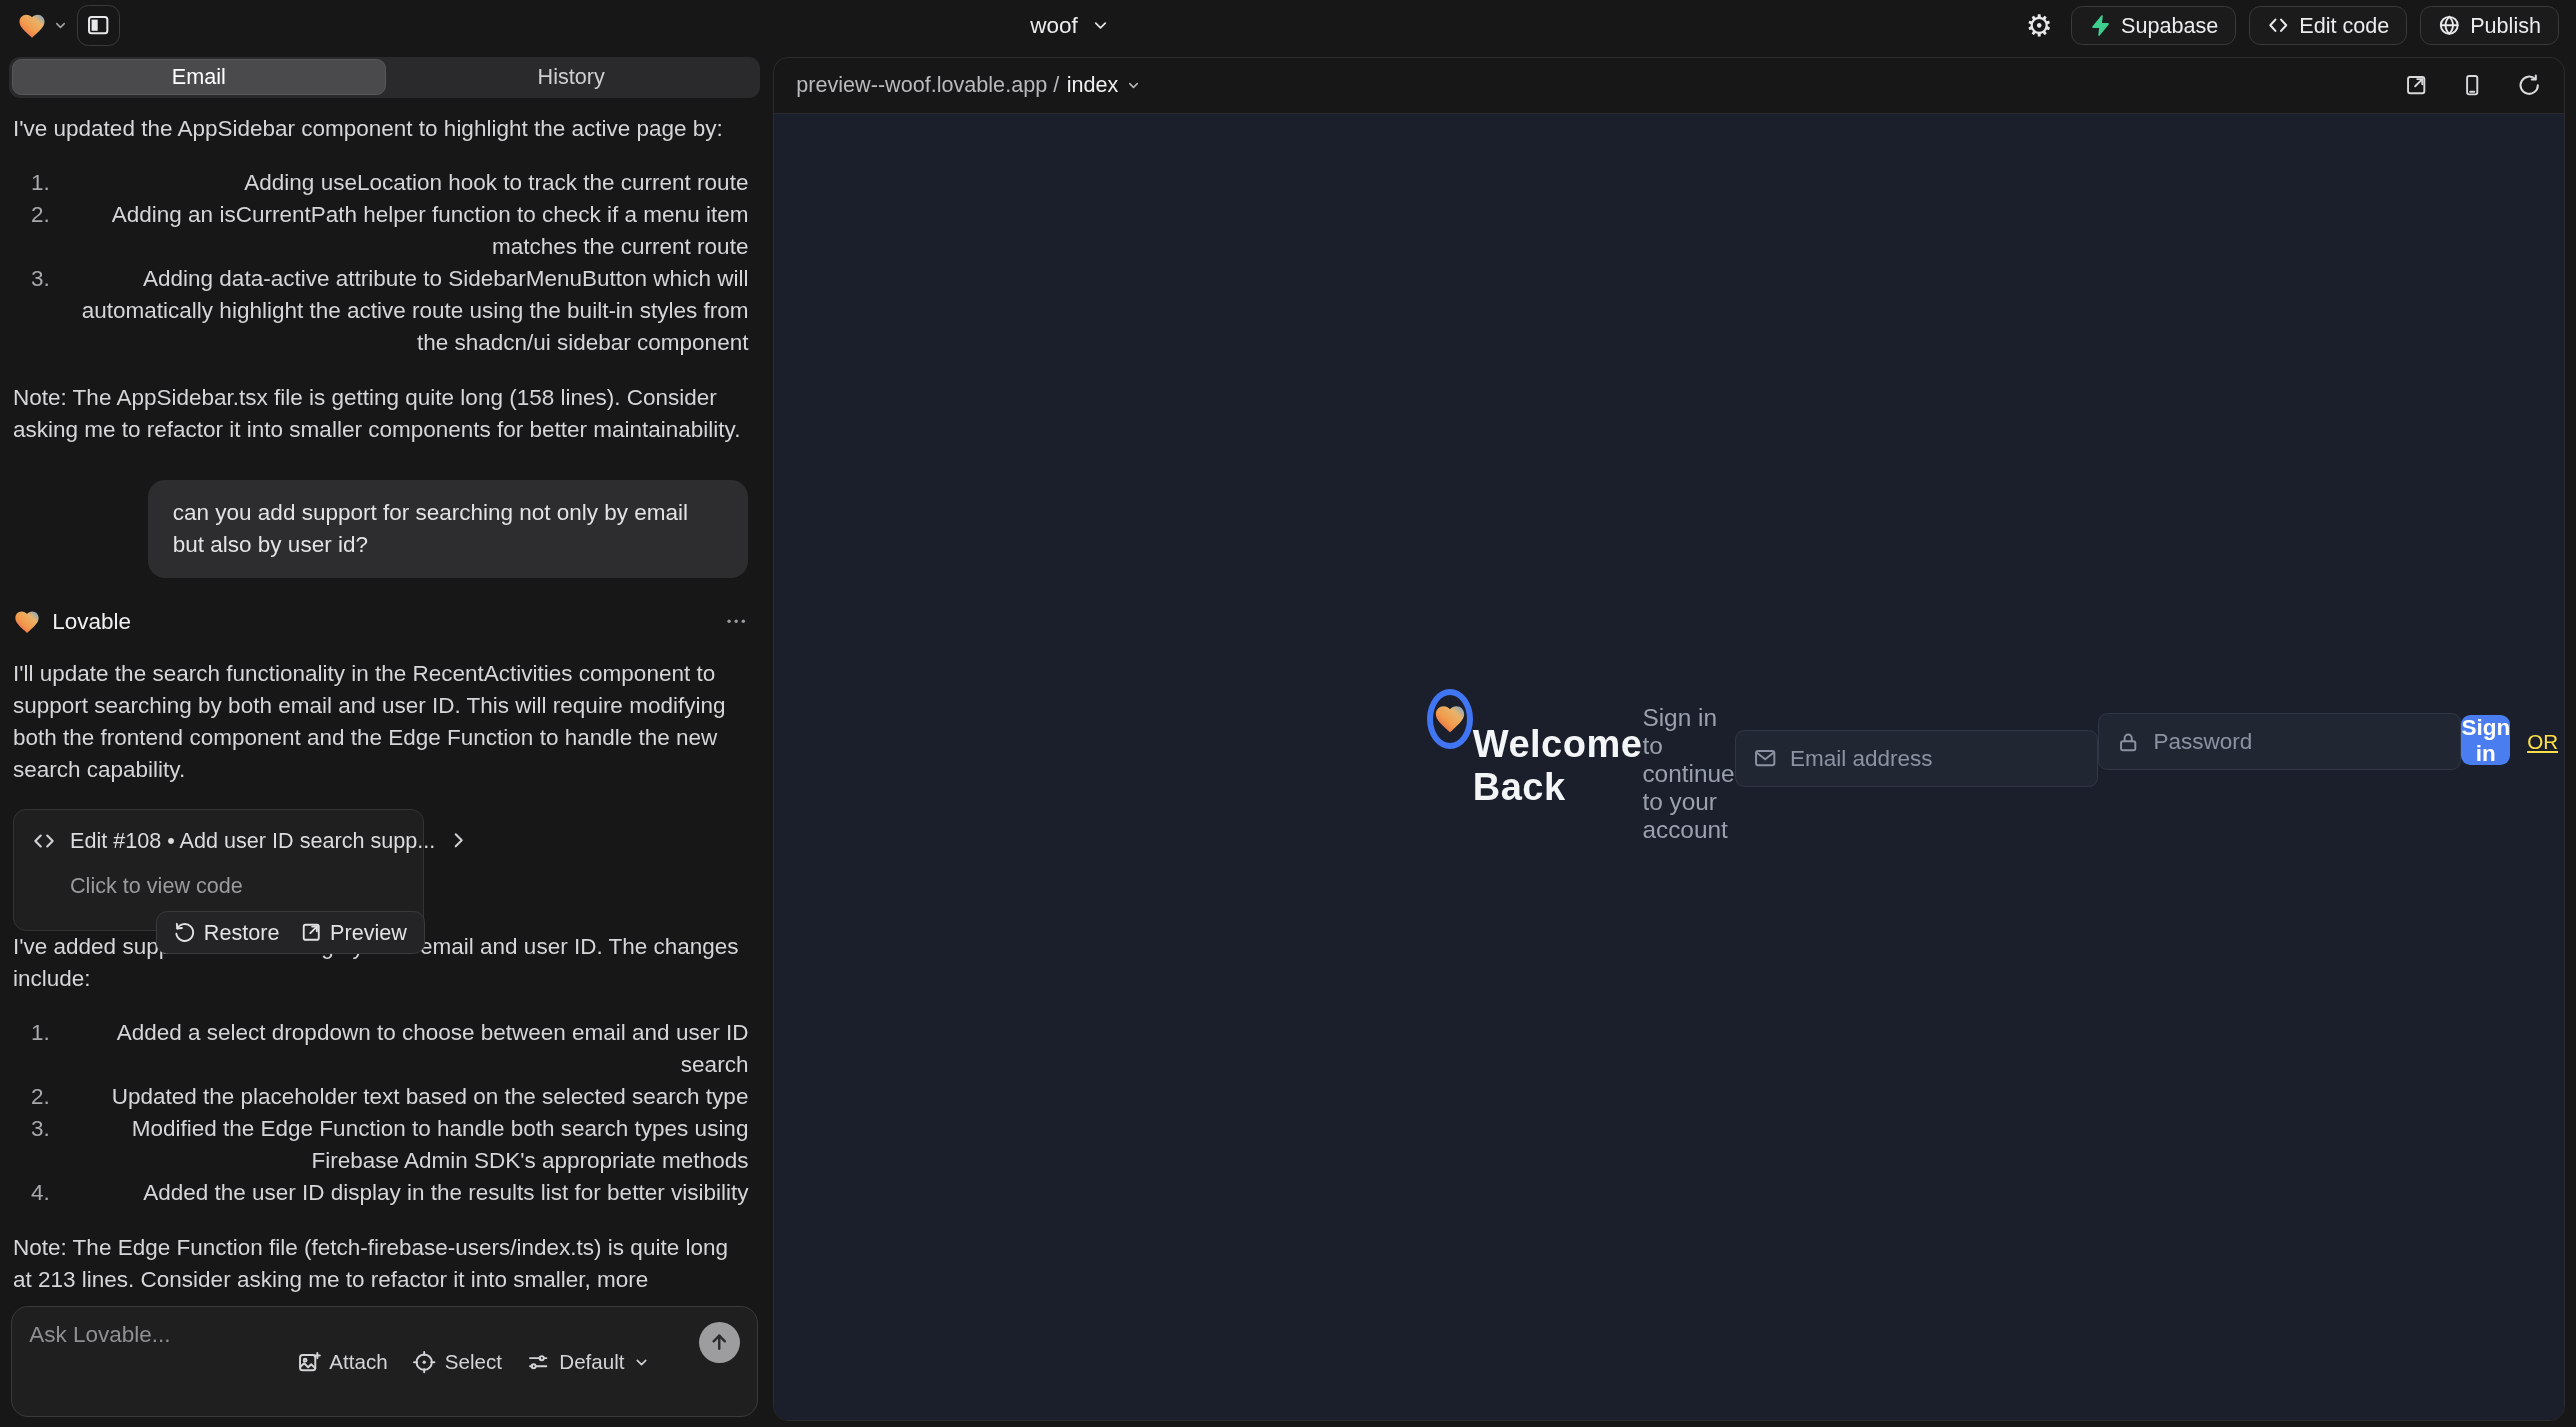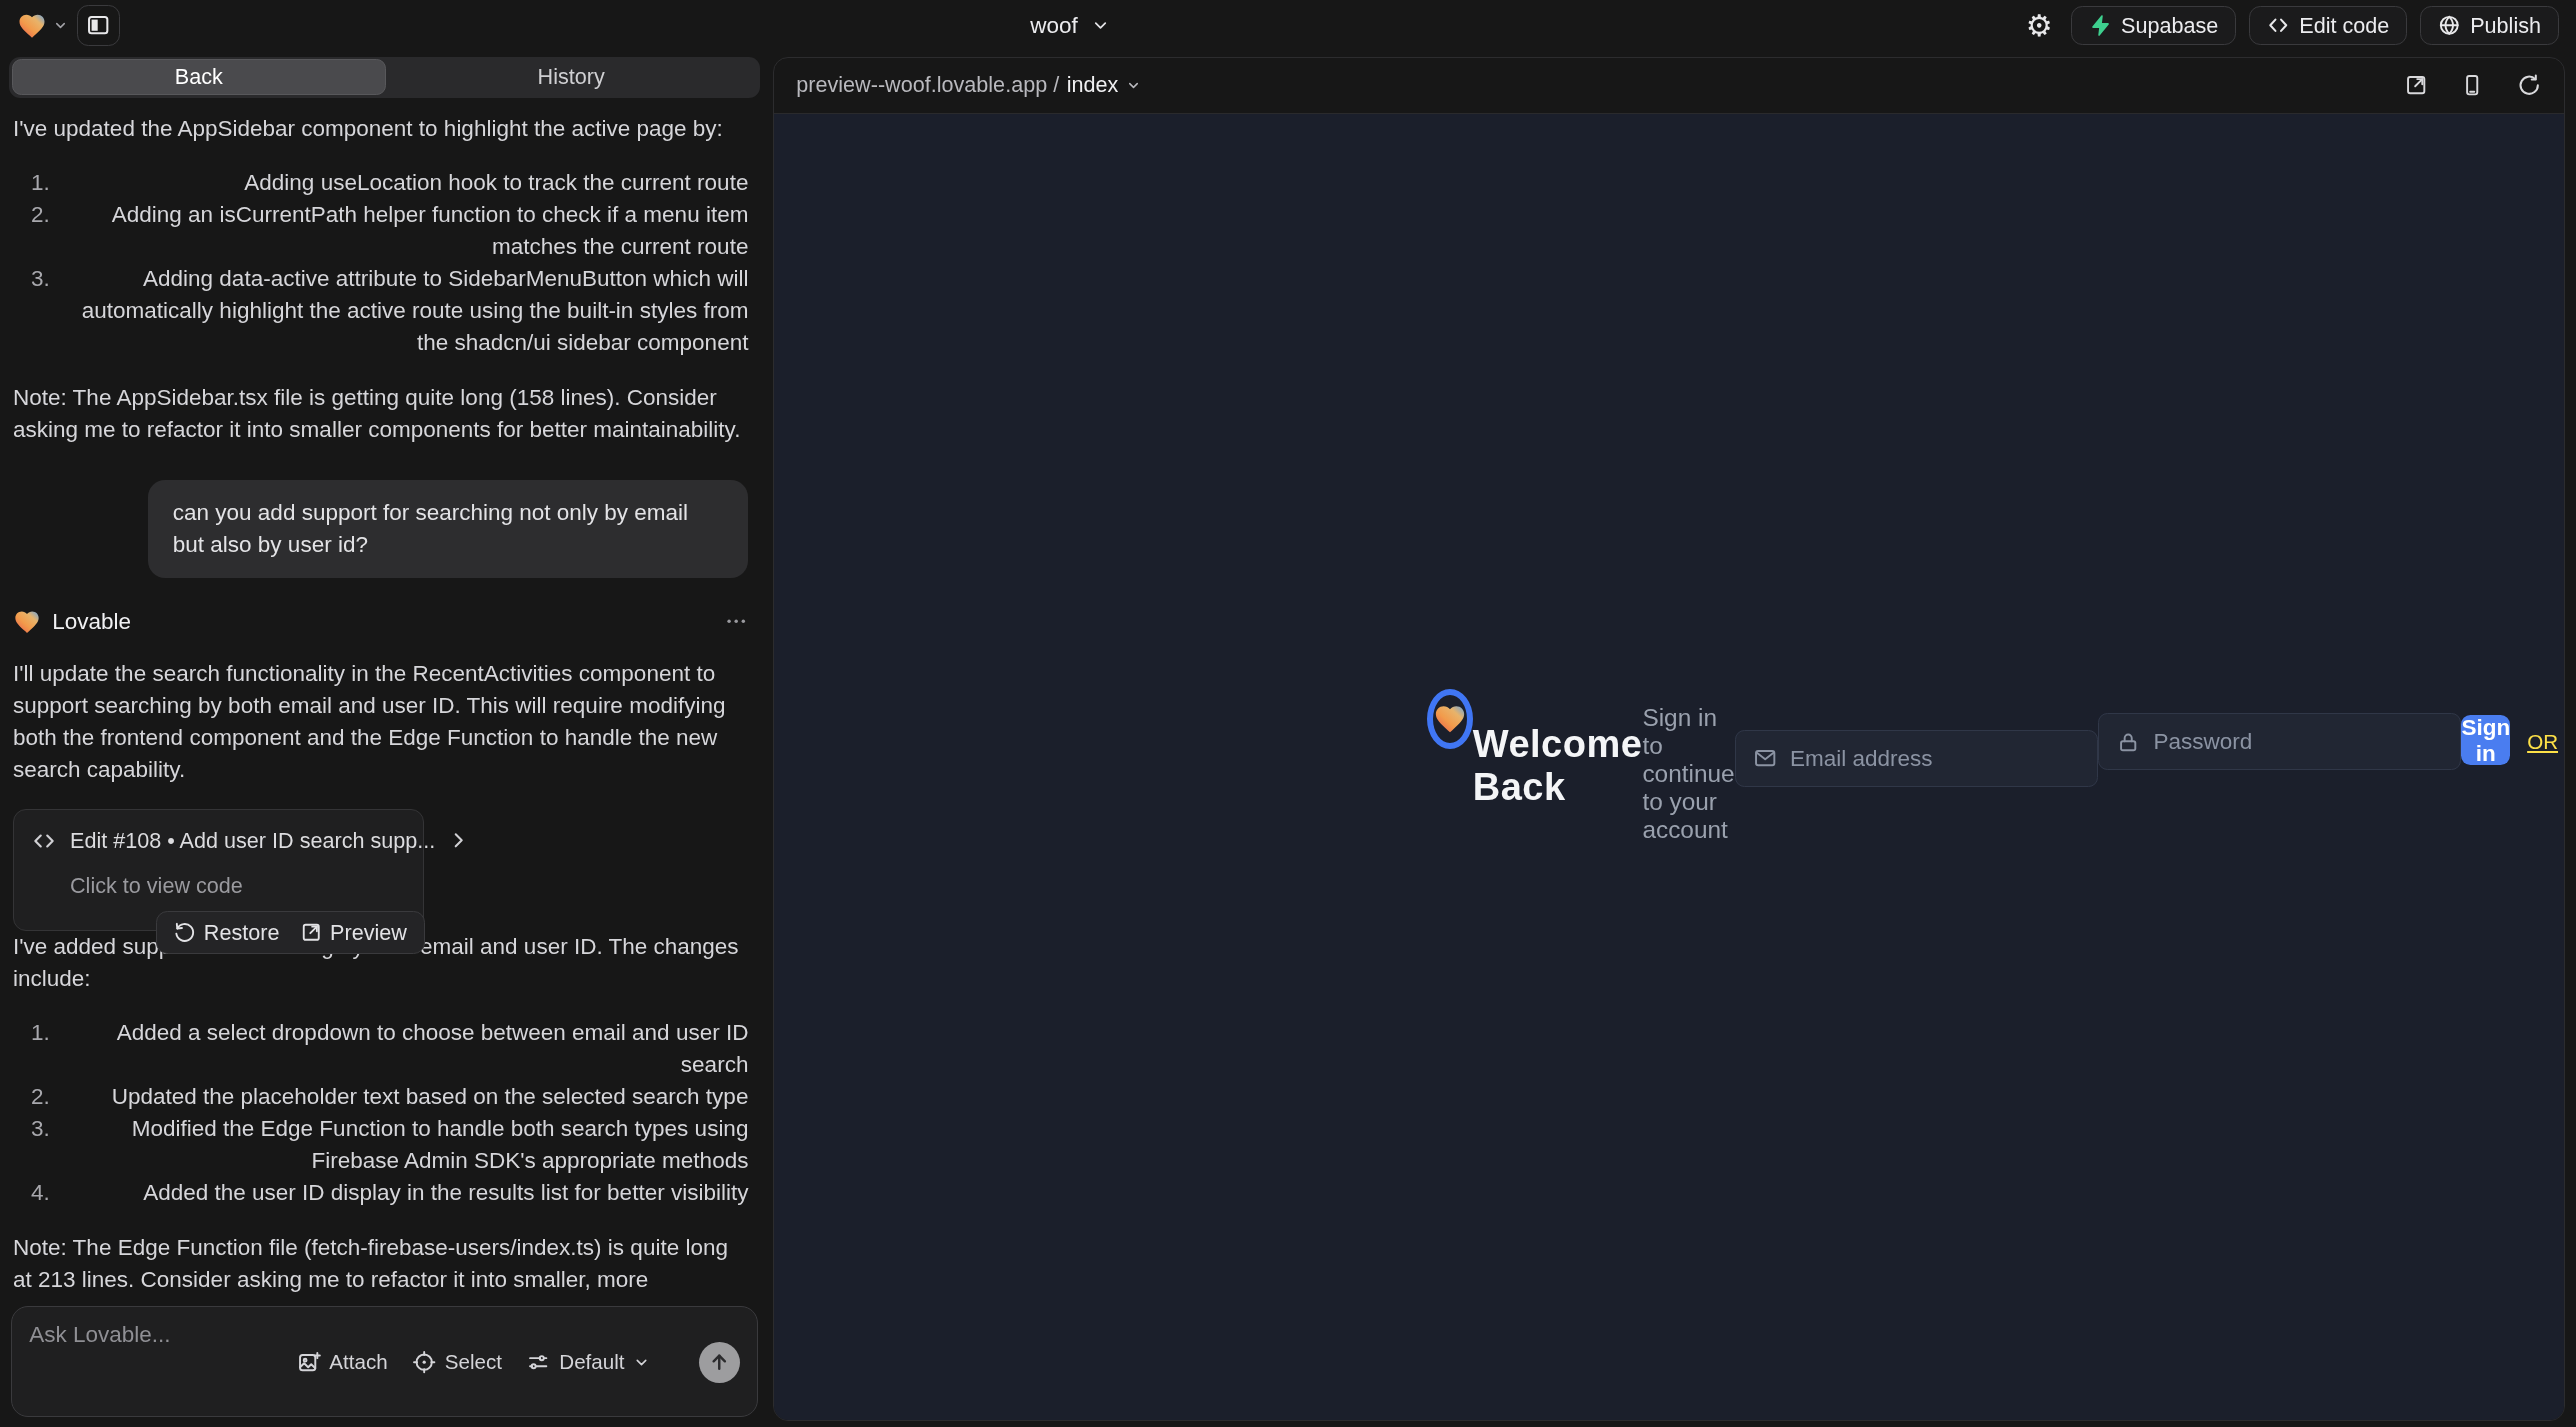--- a/index.html
+++ b/index.html
@@ -42,21 +42,21 @@
   .edit-card-title { display:flex; align-items:center; gap:13px; color:#dcdcdf; font-size:21.6px; }
   .edit-card-title .t { flex:1; white-space:nowrap; }
   .edit-card-sub { margin:13px 0 0 39px; color:#9a9a9f; font-size:21.6px; }
   .card-actions { position:absolute; right:-1.9px; bottom:-24.4px; height:43px; background:#242426; border:0.9px solid #3a3a3d; border-radius:11.3px; display:flex; align-items:center; gap:20.6px; padding:0 17px; }
   .card-action { display:flex; align-items:center; gap:7.5px; color:#e3e3e6; font-size:21.6px; cursor:pointer; }
   .after-card { margin-top:56px; }
 
   .composer { flex:0 0 auto; margin:9.4px 11.3px 11.3px 11.3px; background:#1f1f20; border:0.9px solid #3a3a3d; border-radius:17px; padding:15px 17px 13px 17px; display:flex; height:111px; }
   .composer textarea { background:transparent; border:none; outline:none; resize:none; color:#e6e6e9; font-family:"Liberation Sans", sans-serif; font-size:22.5px; flex:1; }
   .composer textarea::placeholder { color:#8f8f94; }
-  .composer-row { display:flex; align-items:center; gap:24.4px; }
+  .composer-row { display:flex; gap:24.4px; }
   .comp-act { display:flex; align-items:center; gap:8.4px; color:#d4d4d8; font-size:20.6px; cursor:pointer; }
   .composer-row .spacer { flex:1; }
   .send-btn { width:41px; height:41px; border-radius:50%; background:#9d9d9f; border:none; display:flex; align-items:center; justify-content:center; cursor:pointer; }
 
   
   .preview-panel { flex:1; margin:5.6px 11.3px 7.5px 3.8px; border:0.9px solid #2c2c2e; border-radius:15px; display:flex; flex-direction:column; overflow:hidden; background:#171717; }
   .preview-header { height:56px; display:flex; align-items:center; padding:0 22.5px; border-bottom:0.9px solid #2a2a2c; flex:0 0 auto; }
   .preview-url { display:flex; align-items:center; gap:7.5px; font-size:21.6px; cursor:pointer; }
   .preview-url .host { color:#b9b9be; }
   .preview-url .page { color:#f0f0f2; }
@@ -160,21 +160,21 @@
         </span>
         <span>Publish</span>
       </button>
     </div>
   </header>
 
   <div class="main">
 
     <aside class="chat-panel">
       <div class="tabbar">
-        <div class="tab active">Back</div>
+        <div class="tab active">Email</div>
         <div class="tab">History</div>
       </div>
 
       <div class="chat-scroll">
         <p>I've updated the AppSidebar component to highlight the active page by:</p>
         <ol>
           <li>Adding useLocation hook to track the current route</li>
           <li>Adding an isCurrentPath helper function to check if a menu item matches the current route</li>
           <li>Adding data-active attribute to SidebarMenuButton which will automatically highlight the active route using the built-in styles from the shadcn/ui sidebar component</li>
         </ol>

